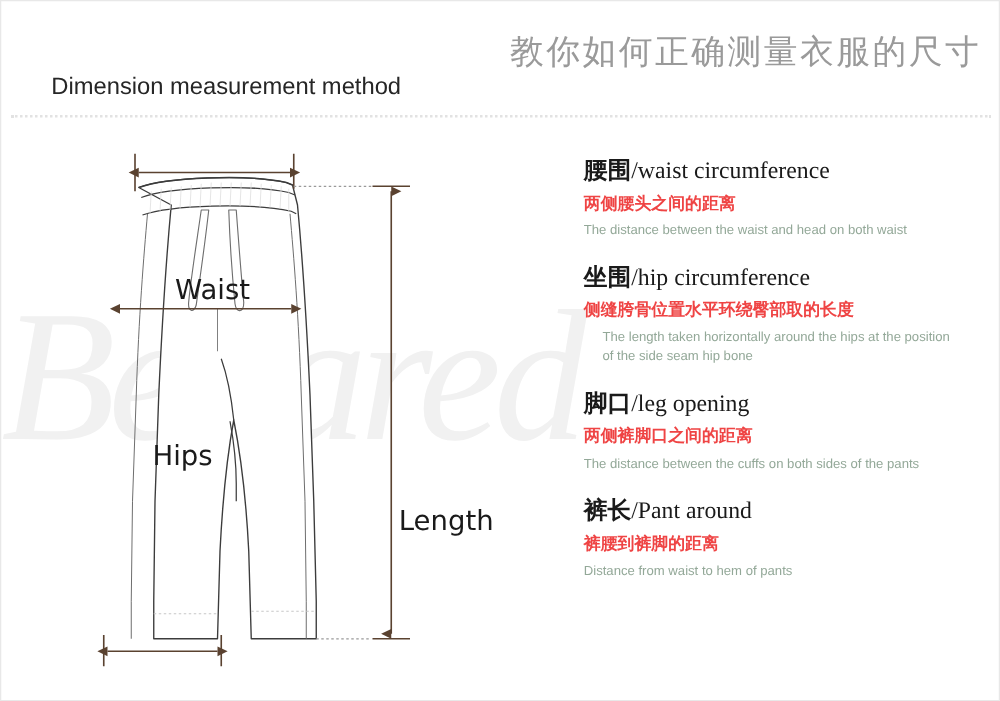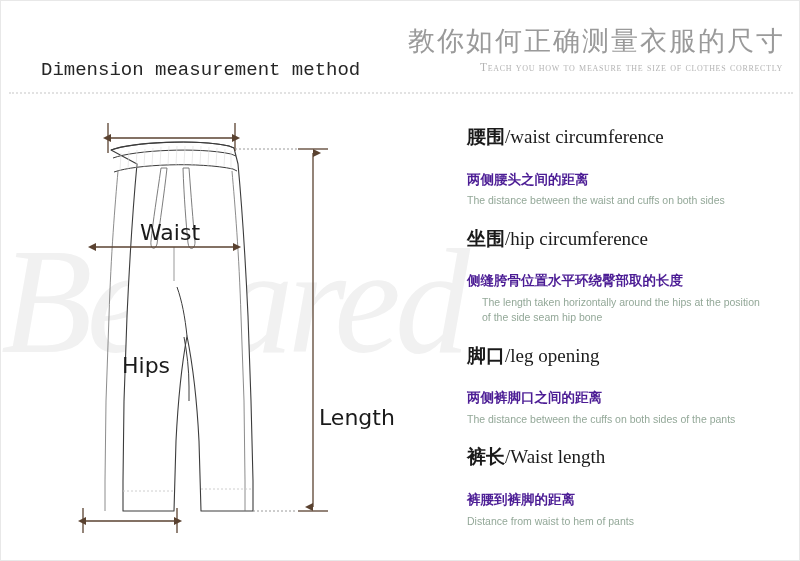--- a/index.html
+++ b/index.html
@@ -58,21 +58,21 @@
     font-variant: small-caps;
     font-family: "Liberation Serif", "DejaVu Serif", serif;
   }
   #left-title {
     position: absolute;
     left: 40px;
     top: 58px;
     font-size: 19px;
     color: #262626;
     white-space: nowrap;
-    font-family: Liberation Mono, monospace;
+    font-family: Liberation Sans, sans-serif;
   }
   #divider {
     position: absolute;
     left: 8px;
     top: 91px;
     width: 784px;
     height: 0;
     border-top: 2px dotted #e2e2e2;
   }
 
@@ -109,44 +109,43 @@
     font-size: 19px;
     color: #1a1a1a;
     line-height: 1.45;
     white-space: nowrap;
     font-family: Liberation Serif, serif;
   }
   .spec-title .cn { font-weight: bold; }
   .spec-sub {
     font-size: 13.5px;
     font-weight: bold;
-    color: #4c1d95;
+    color: #ef4444;
     line-height: 1.55;
-    margin-top: 18px;
+    margin-top: 2px;
     font-family: "DejaVu Sans", "Liberation Sans", sans-serif;
   }
   .spec-desc {
     font-size: 10.5px;
     color: #93a898;
     line-height: 1.45;
     margin-top: 4px;
     max-width: 300px;
     font-family: "Liberation Sans", "DejaVu Sans", sans-serif;
   }
   .spec-desc.indent2 { max-width: 288px; margin-left: 15px; }
 </style>
 </head>
 <body>
 
 <div id="page">
 
   <div id="watermark">Bellared</div>
 
   <div id="header-cn">教你如何正确测量衣服的尺寸</div>
-  <div id="header-en">Teach you how to measure the size of clothes correctly</div>
   <div id="left-title">Dimension measurement method</div>
   <div id="divider"></div>
 
   <div id="diagram">
     <svg width="440" height="455" viewBox="0 0 440 455" xmlns="http://www.w3.org/2000/svg">
       <defs>
         <marker id="ahL" markerWidth="9" markerHeight="9" refX="8.5" refY="4.5" orient="auto" markerUnits="userSpaceOnUse">
           <path d="M8.5,0.6 L8.5,8.4 L0.4,4.5 Z" fill="#5a4230"></path>
         </marker>
         <marker id="ahR" markerWidth="9" markerHeight="9" refX="0.5" refY="4.5" orient="auto" markerUnits="userSpaceOnUse">
@@ -265,41 +264,41 @@
 
   </div>
 
   <div id="spec-list">
 
     <div class="spec-item">
       <div class="spec-title">
         <span class="cn">腰围</span><span>/waist circumference</span>
       </div>
       <div class="spec-sub">两侧腰头之间的距离</div>
-      <div class="spec-desc">The distance between the waist and cuffs on both sides</div>
+      <div class="spec-desc">The distance between the waist and head on both waist</div>
     </div>
 
     <div class="spec-item">
       <div class="spec-title">
         <span class="cn">坐围</span><span>/hip circumference</span>
       </div>
       <div class="spec-sub">侧缝胯骨位置水平环绕臀部取的长度</div>
       <div class="spec-desc indent2">The length taken horizontally around the hips at the position of the side seam hip bone</div>
     </div>
 
     <div class="spec-item">
       <div class="spec-title">
         <span class="cn">脚口</span><span>/leg opening</span>
       </div>
       <div class="spec-sub">两侧裤脚口之间的距离</div>
       <div class="spec-desc">The distance between the cuffs on both sides of the pants</div>
     </div>
 
     <div class="spec-item">
       <div class="spec-title">
-        <span class="cn">裤长</span><span>/Waist length</span>
+        <span class="cn">裤长</span><span>/Pant around</span>
       </div>
       <div class="spec-sub">裤腰到裤脚的距离</div>
       <div class="spec-desc">Distance from waist to hem of pants</div>
     </div>
 
   </div>
 </div>
 
 </body></html>

